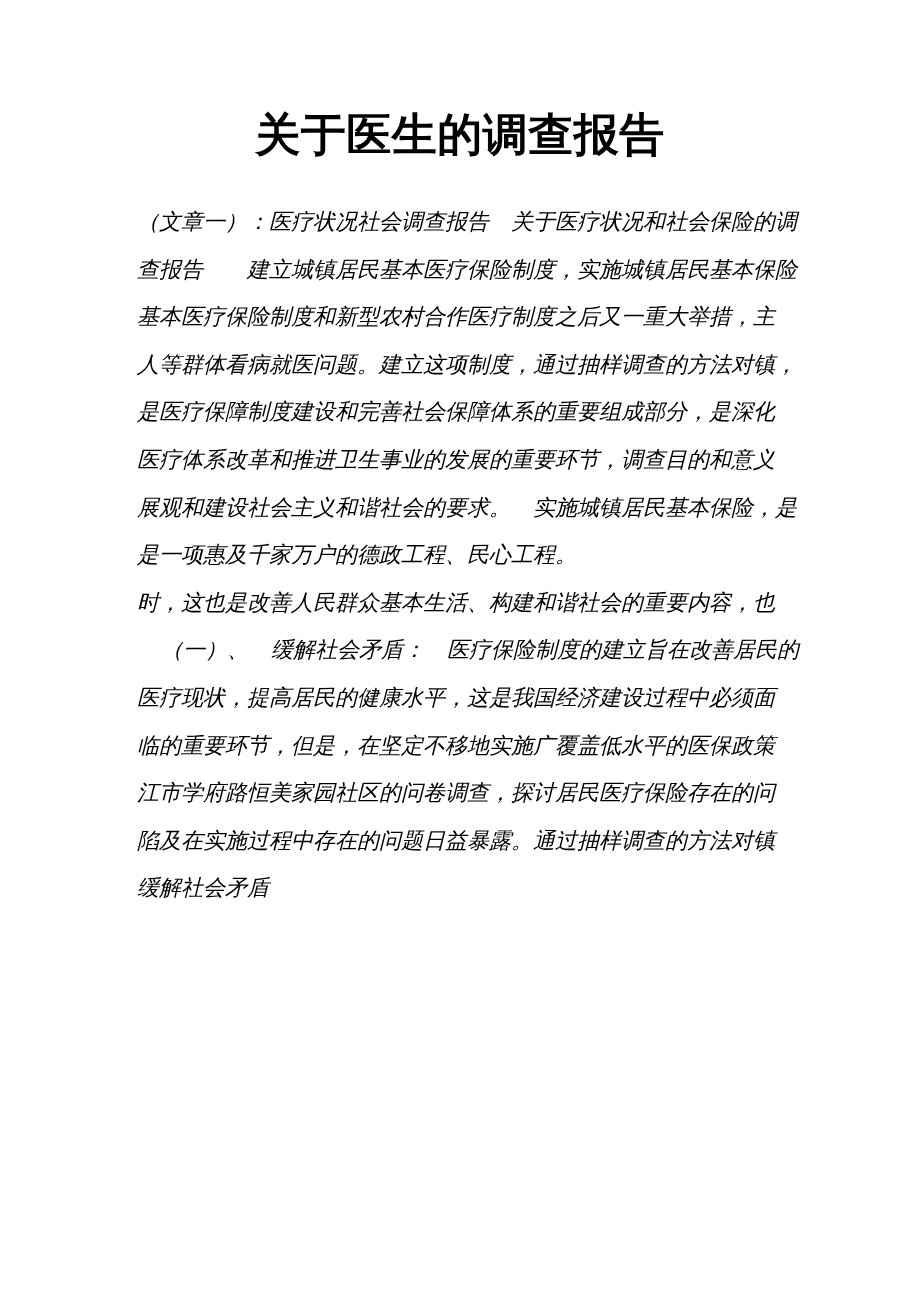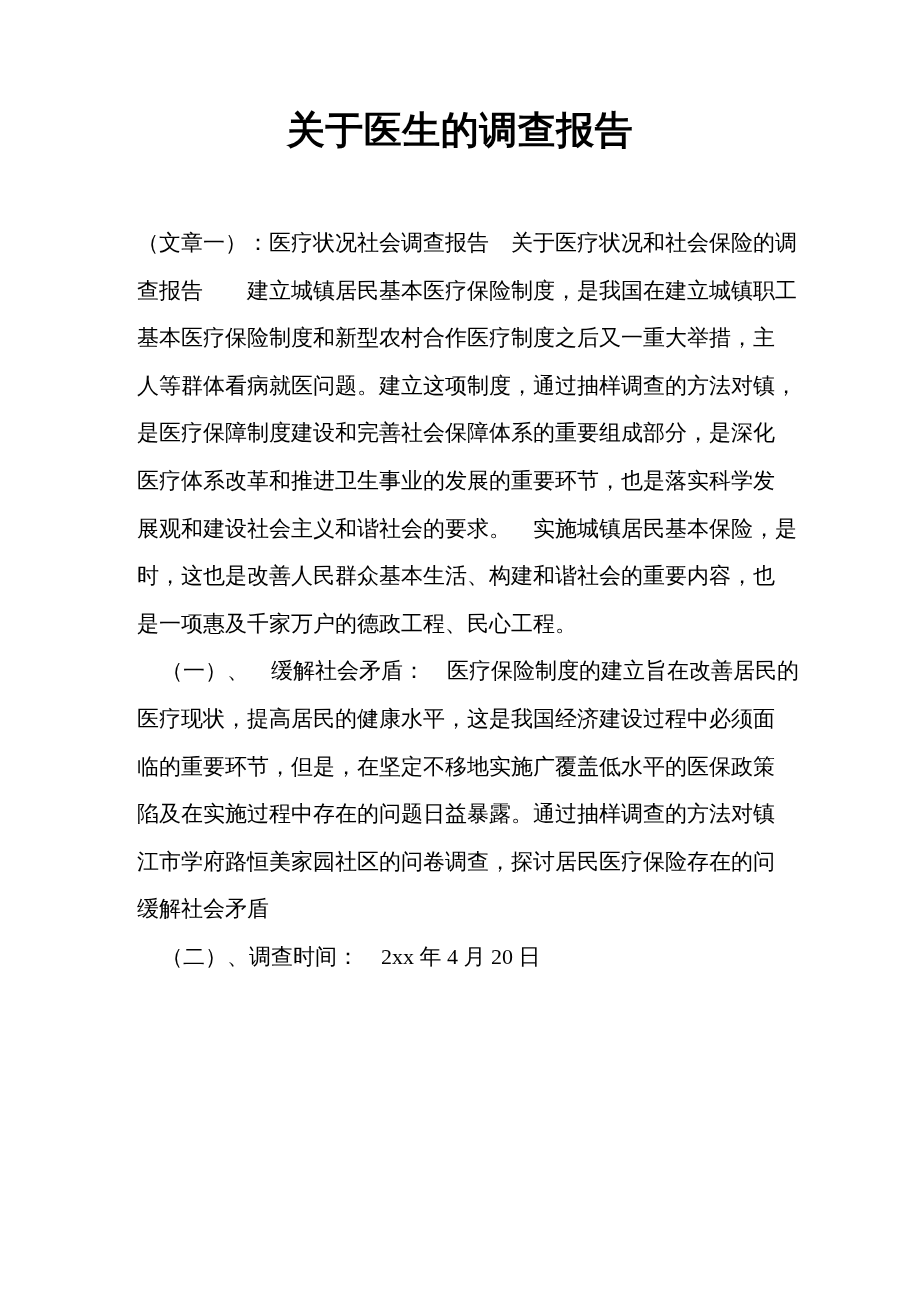--- a/index.html
+++ b/index.html
@@ -16,59 +16,59 @@
     font-family: "Liberation Serif", "DejaVu Serif", serif;
     color: #000000;
   }
   .doc-title {
     position: absolute;
     top: 106px;
     left: 0;
     width: 920px;
     margin: 0;
     text-align: center;
-    font-size: 38px;
+    font-size: 45px;
     font-weight: bold;
     line-height: 1.3;
     letter-spacing: 0.5px;
     color: #000000;
   }
   .doc-body {
     position: absolute;
     left: 137px;
-    top: 219px;
+    top: 198px;
     width: 668px;
+    font-style: italic;
   }
   .line {
     white-space: pre;
     font-size: 22px;
     line-height: 47.6px;
     height: 47.6px;
     color: #000000;
   }
   .line.indent {
     padding-left: 24px;
   }
 </style>
 </head>
 <body>
 
 <div class="page">
   <h1 class="doc-title">关于医生的调查报告</h1>
   <div class="doc-body">
     <div class="line">（文章一）：医疗状况社会调查报告　关于医疗状况和社会保险的调</div>
-    <div class="line">查报告　　建立城镇居民基本医疗保险制度，是我国在建立城镇职工</div>
+    <div class="line">查报告　　建立城镇居民基本医疗保险制度，实施城镇居民基本保险</div>
     <div class="line">基本医疗保险制度和新型农村合作医疗制度之后又一重大举措，主</div>
     <div class="line">人等群体看病就医问题。建立这项制度，通过抽样调查的方法对镇，</div>
     <div class="line">是医疗保障制度建设和完善社会保障体系的重要组成部分，是深化</div>
-    <div class="line">医疗体系改革和推进卫生事业的发展的重要环节，也是落实科学发</div>
+    <div class="line">医疗体系改革和推进卫生事业的发展的重要环节，调查目的和意义</div>
     <div class="line">展观和建设社会主义和谐社会的要求。　实施城镇居民基本保险，是</div>
+    <div class="line">是一项惠及千家万户的德政工程、民心工程。</div>
     <div class="line">时，这也是改善人民群众基本生活、构建和谐社会的重要内容，也</div>
-    <div class="line">是一项惠及千家万户的德政工程、民心工程。</div>
     <div class="line indent">（一）、　缓解社会矛盾：　医疗保险制度的建立旨在改善居民的</div>
     <div class="line">医疗现状，提高居民的健康水平，这是我国经济建设过程中必须面</div>
     <div class="line">临的重要环节，但是，在坚定不移地实施广覆盖低水平的医保政策</div>
+    <div class="line">江市学府路恒美家园社区的问卷调查，探讨居民医疗保险存在的问</div>
     <div class="line">陷及在实施过程中存在的问题日益暴露。通过抽样调查的方法对镇</div>
-    <div class="line">江市学府路恒美家园社区的问卷调查，探讨居民医疗保险存在的问</div>
     <div class="line">缓解社会矛盾</div>
-    <div class="line indent">（二）、调查时间：　2xx 年 4 月 20 日</div>
   </div>
 </div>
 
 </body></html>

